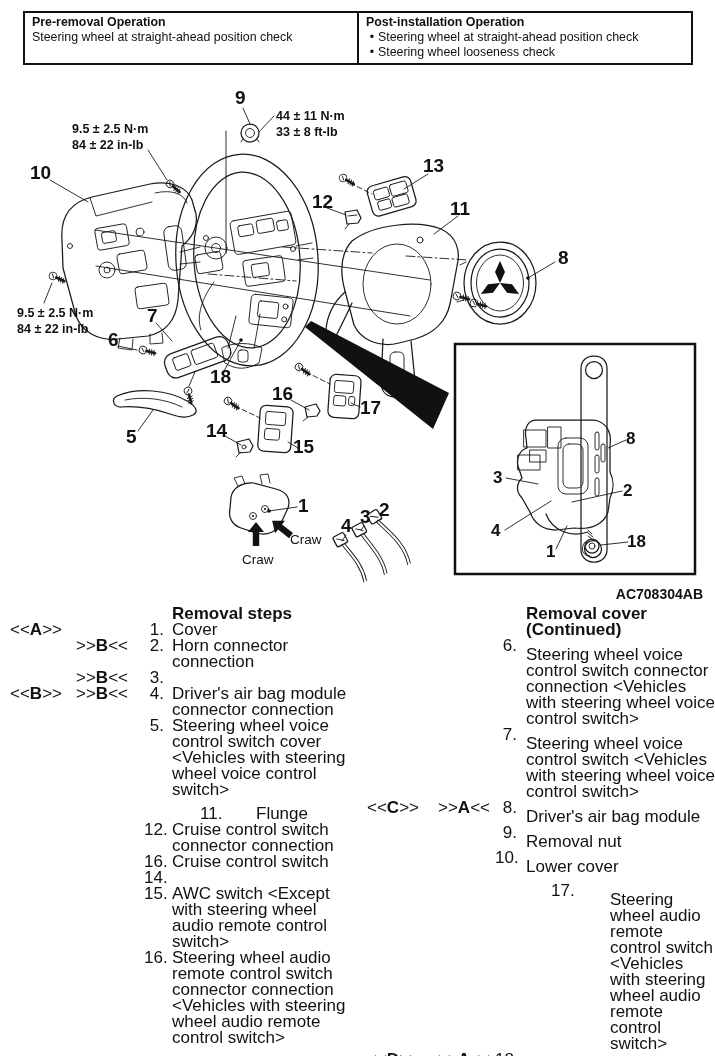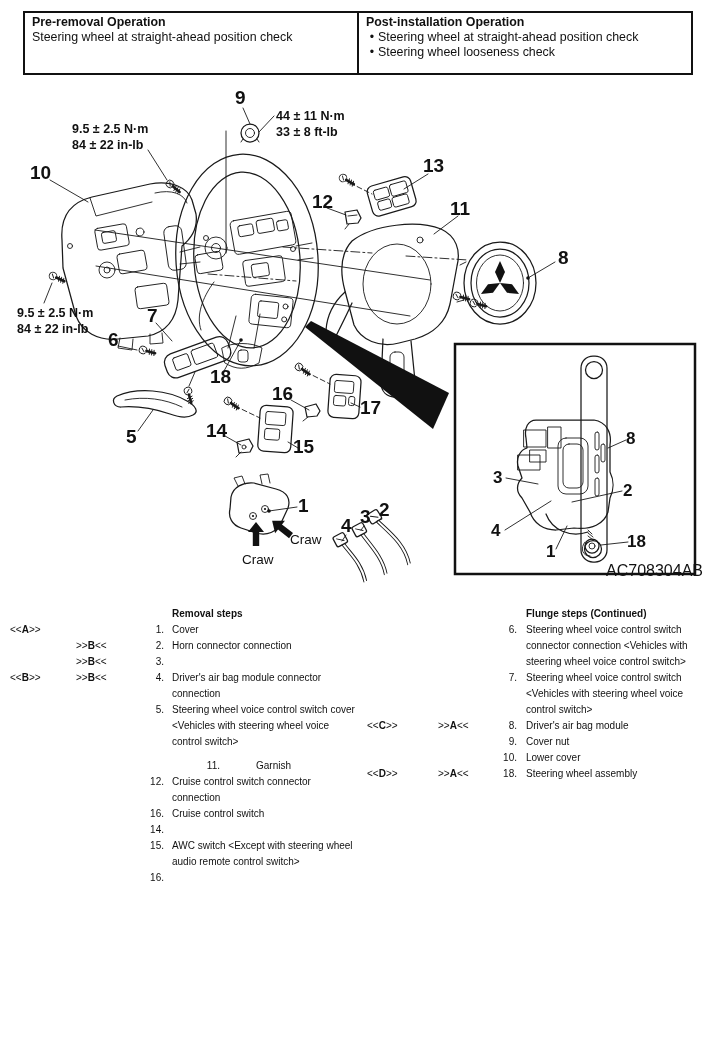--- a/index.html
+++ b/index.html
@@ -1,57 +1,57 @@
 <!DOCTYPE html>
 <html><head>
 <meta charset="utf-8">
 <style>
   html,body{margin:0;padding:0;background:#e8e8e8;}
   .page{position:relative;width:715px;height:1056px;background:#fff;
         font-family:"Liberation Sans",sans-serif;color:#111;overflow:hidden;margin:0 auto;}
   
-  .op-table{position:absolute;left:23px;top:11px;width:670px;height:64px;
+  .op-table{position:absolute;left:23px;top:11px;width:670px;height:54px;
             border:2px solid #111;display:flex;box-sizing:border-box;background:#fff;}
   .op-cell{padding:2px 7px;box-sizing:border-box;font-size:12.4px;line-height:15.2px;}
   .op-cell.pre{width:334px;border-right:2px solid #111;}
   .op-cell.post{flex:1;}
   .op-title{font-weight:bold;}
   .op-ul{margin:0;padding:0;list-style:none;}
   .op-ul li{display:flex;}
   .blt{width:12px;text-align:center;flex:0 0 12px;}
   
   svg.diagram{position:absolute;left:0;top:64px;}
   svg.diagram *{vector-effect:none;}
   .ln{fill:none;stroke:#1a1a1a;stroke-width:1.25;stroke-linecap:round;stroke-linejoin:round;}
   .thin{stroke-width:0.9;}
   .dd{stroke-dasharray:9 3 2 3;stroke-width:0.9;}
   .dsh{stroke-dasharray:5 3;stroke-width:0.9;}
   .fillb{fill:#111;stroke:none;}
   .plbl{font:bold 19px "Liberation Sans",sans-serif;fill:#111;}
   .plbl-s{font:bold 17px "Liberation Sans",sans-serif;fill:#111;}
   .tq{font:bold 12.5px "Liberation Sans",sans-serif;fill:#111;}
   .craw{font:13.5px "Liberation Sans",sans-serif;fill:#111;}
-  .fig-code{position:absolute;right:12px;top:562px;font-size:16px;font-weight:normal;}
+  .fig-code{position:absolute;right:12px;top:586px;font-size:14px;font-weight:bold;}
   
-  .steps-col{position:absolute;top:606px;font-size:10px;line-height:16px;}
+  .steps-col{position:absolute;top:606px;font-size:17px;line-height:16px;}
   #col-left{left:8px;width:349px;}
   #col-right{left:365px;width:350px;}
   .step-hdr{font-weight:bold;}
   #col-left .step-hdr{margin-left:164px;}
   #col-right .step-hdr{margin-left:161px;}
   .step-row{display:grid;}
   #col-left .step-row{grid-template-columns:66px 70px 28px 1fr;}
   #col-right .step-row{grid-template-columns:68px 62px 28px 1fr;}
   .mk{font-weight:normal;padding-left:2px;white-space:nowrap;}
   #col-right .mk.m2{padding-left:5px;}
   .mk b{font-weight:bold;}
   .num{text-align:right;padding-right:8px;}
   #col-right .num{padding-right:6px;}
   .txt{padding-left:0;}
-  #col-right .txt{padding-left:3px;}
+  #col-right .txt{padding-left:3px;margin-top:9px;}
   .gap{margin-top:8px;gap:28px;}
 </style>
 </head>
 <body>
 
 <div class="page">
 
   <div class="op-table">
     <div class="op-cell pre">
       <div class="op-title">Pre-removal Operation</div>
@@ -415,21 +415,21 @@
       <div class="step-row">
         <span class="mk m1"></span>
         <span class="mk m2"></span>
         <span class="num">5.</span>
         <span class="txt">Steering wheel voice control switch cover &lt;Vehicles with steering wheel voice control switch&gt;</span>
       </div>
       <div class="step-row gap">
         <span class="mk m1"></span>
         <span class="mk m2"></span>
         <span class="num">11.</span>
-        <span class="txt">Garnish</span>
+        <span class="txt">Flunge</span>
       </div>
       <div class="step-row">
         <span class="mk m1"></span>
         <span class="mk m2"></span>
         <span class="num">12.</span>
         <span class="txt">Cruise control switch connector connection</span>
       </div>
       <div class="step-row">
         <span class="mk m1"></span>
         <span class="mk m2"></span>
@@ -444,24 +444,25 @@
       <div class="step-row">
         <span class="mk m1"></span>
         <span class="mk m2"></span>
         <span class="num">15.</span>
         <span class="txt">AWC switch &lt;Except with steering wheel audio remote control switch&gt;</span>
       </div>
       <div class="step-row">
         <span class="mk m1"></span>
         <span class="mk m2"></span>
         <span class="num">16.</span>
+        <span class="txt">Steering wheel audio remote control switch connector connection &lt;Vehicles with steering wheel audio remote control switch&gt;</span>
       </div>
     </div>
   <div class="steps-col" id="col-right">
-      <div class="step-hdr">Flunge steps (Continued)</div>
+      <div class="step-hdr">Removal cover (Continued)</div>
       <div class="step-row">
         <span class="mk m1"></span>
         <span class="mk m2"></span>
         <span class="num">6.</span>
         <span class="txt">Steering wheel voice control switch connector connection &lt;Vehicles with steering wheel voice control switch&gt;</span>
       </div>
       <div class="step-row">
         <span class="mk m1"></span>
         <span class="mk m2"></span>
         <span class="num">7.</span>
@@ -470,27 +471,33 @@
       <div class="step-row">
         <span class="mk m1">&lt;&lt;<b>C</b>&gt;&gt;</span>
         <span class="mk m2">&gt;&gt;<b>A</b>&lt;&lt;</span>
         <span class="num">8.</span>
         <span class="txt">Driver's air bag module</span>
       </div>
       <div class="step-row">
         <span class="mk m1"></span>
         <span class="mk m2"></span>
         <span class="num">9.</span>
-        <span class="txt">Cover nut</span>
+        <span class="txt">Removal nut</span>
       </div>
       <div class="step-row">
         <span class="mk m1"></span>
         <span class="mk m2"></span>
         <span class="num">10.</span>
         <span class="txt">Lower cover</span>
+      </div>
+      <div class="step-row gap">
+        <span class="mk m1"></span>
+        <span class="mk m2"></span>
+        <span class="num">17.</span>
+        <span class="txt">Steering wheel audio remote control switch &lt;Vehicles with steering wheel audio remote control switch&gt;</span>
       </div>
       <div class="step-row">
         <span class="mk m1">&lt;&lt;<b>D</b>&gt;&gt;</span>
         <span class="mk m2">&gt;&gt;<b>A</b>&lt;&lt;</span>
         <span class="num">18.</span>
         <span class="txt">Steering wheel assembly</span>
       </div>
     </div>
 
 </div>

